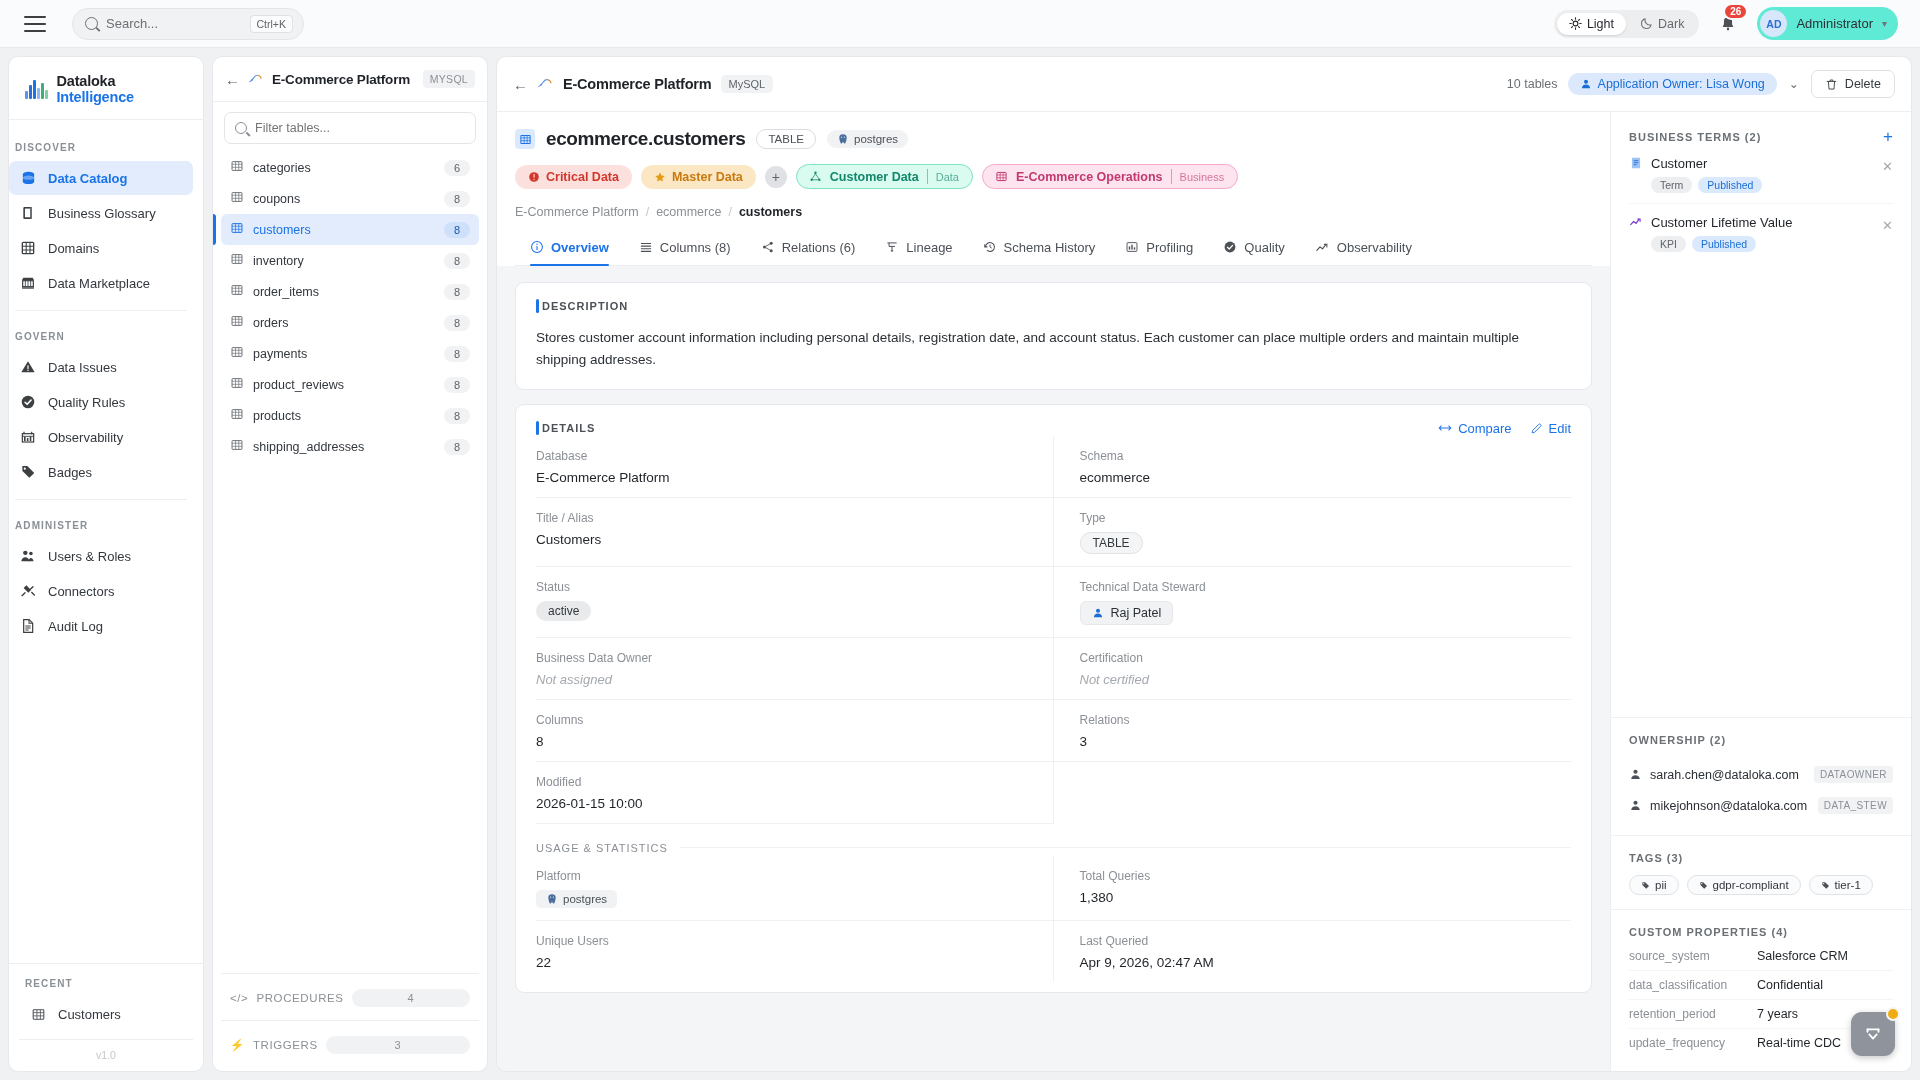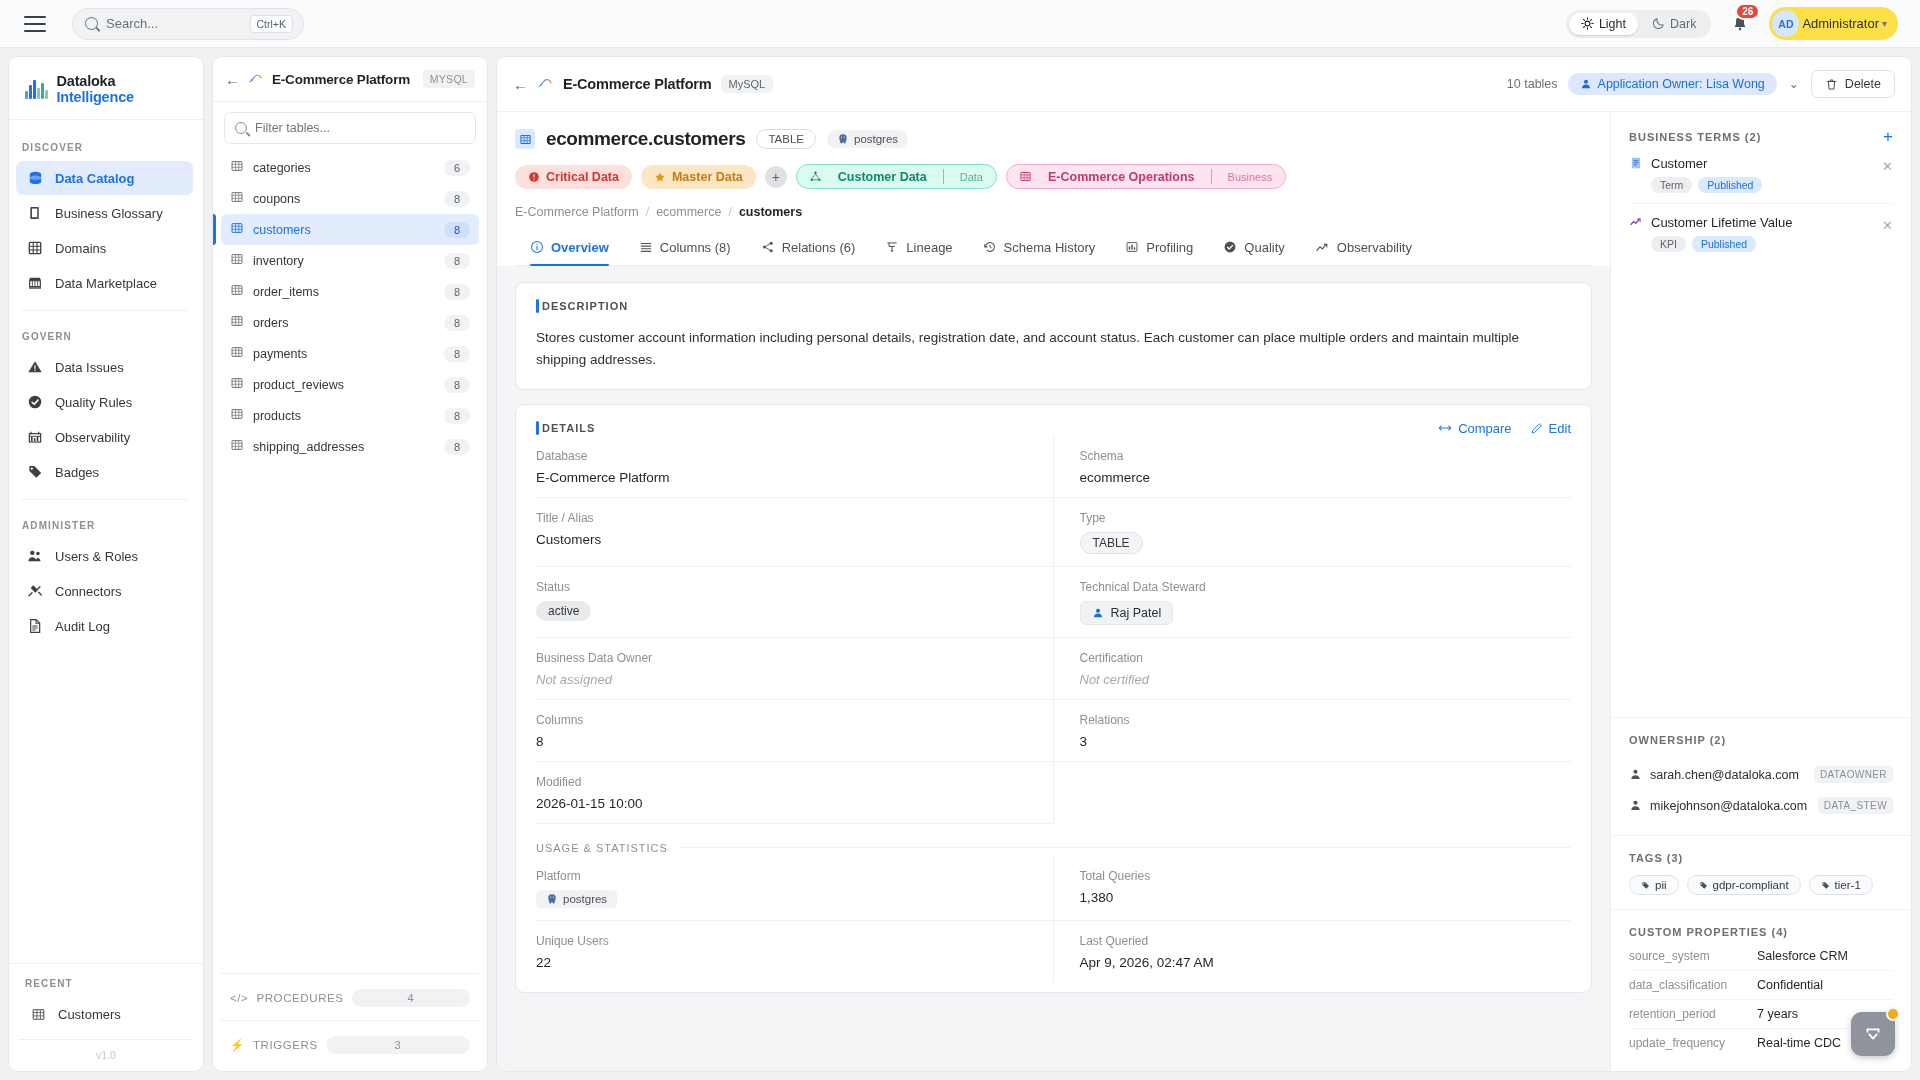--- a/index.html
+++ b/index.html
@@ -39,40 +39,40 @@
   .topbar-right { margin-left:auto; display:flex; align-items:center; gap:12px; padding-right:4px;}
   .theme-toggle { display:flex; background:#eceef0; border-radius:16px; padding:3px; gap:2px;}
   .theme-opt { display:flex; align-items:center; gap:5px; font-size:12.5px; padding:4px 12px; border-radius:13px; color:#656a70; cursor:pointer;}
   .theme-opt.active { background:#ffffff; color:#1f2328; box-shadow:0 1px 2px rgba(0,0,0,.12); }
   .bell-wrap { position:relative; width:34px;height:34px;border-radius:50%; display:flex;align-items:center;justify-content:center; cursor:pointer;}
   .badge-count {
     position:absolute; top:-4px; right:-3px; background:#e8453c; color:#fff;
     font-size:10px; font-weight:bold; border-radius:9px; padding:1px 5px; min-width:19px; text-align:right;
     border:2px solid #fafbfc;
   }
-  .user-chip { display:flex; align-items:center; gap:3px; background:#fde047; border-radius:17px; padding:3px 11px 3px 3px; cursor:pointer;}
+  .user-chip { display:flex; align-items:center; gap:9px; background:#5eead4; border-radius:17px; padding:3px 11px 3px 3px; cursor:pointer;}
   .avatar { width:27px;height:27px;border-radius:50%;background:#d6e6fb;color:#2b6fd6;font-size:10.5px;font-weight:bold;display:flex;align-items:center;justify-content:center;}
   .user-name { font-size:13px; color:#2b3036;}
   .chev { font-size:10px; color:#70757b;}
 
   
   .shell { display:flex; height: calc(1080px - 48px); padding: 8px; gap: 8px; }
 
   
   .leftnav {
     width: 196px; flex:none; background:#ffffff; border-radius:10px;
     border:1px solid #e6e8eb; display:flex; flex-direction:column;
     overflow:hidden;
   }
   .brand { display:flex; align-items:center; gap:9px; padding:16px 14px 14px 16px; border-bottom:1px solid #eceef0;}
   .brand-logo { display:flex; align-items:flex-end; gap:1.5px; height:19px;}
   .brand-logo i { display:block; width:2.5px; border-radius:1px;}
   .brand-text { font-size:14.5px; font-weight:bold; letter-spacing:-.2px;}
   .brand-text .b2 { color:#1a73e8; }
-  .nav-scroll { flex:1; padding: 12px 10px 0 7px; overflow:hidden;}
+  .nav-scroll { flex:1; padding: 12px 10px 0 0; overflow:hidden;}
   .nav-sec { font-size:10px; font-weight:bold; letter-spacing:1.1px; color:#8b9096; padding: 10px 6px 8px 6px;}
   .nav-item {
     display:flex; align-items:center; gap:11px;
     padding: 8px 10px; border-radius:7px; cursor:pointer;
     font-size:13px; color:#33383e; margin-bottom:1px; position:relative;
   }
   .nav-item .nicon { width:18px; height:18px; flex:none; display:flex; align-items:center; justify-content:center;}
   .nav-item.active { background:#e2ecfd; color:#1a73e8; font-weight:bold;}
   .nav-item.active:before{content:"";position:absolute;left:-10px;top:2px;bottom:2px;width:3px;background:#1a73e8;border-radius:0 3px 3px 0;}
   .nav-div { height:1px; background:#eceef0; margin: 10px 6px;}
@@ -128,21 +128,21 @@
   .ent-ticon { width:20px;height:20px;background:#dbe9fd;border-radius:4px;display:flex;align-items:center;justify-content:center;color:#1a73e8;font-size:12px;}
   .ent-title { font-size:19px; font-weight:bold; letter-spacing:-.4px;}
   .pill-outline { border:1px solid #d9dce0; border-radius:12px; padding:3px 11px; font-size:11.5px; color:#4c5157;}
   .pill-soft { background:#f1f2f4; border-radius:12px; padding:3px 10px; font-size:11.5px; color:#4c5157; display:flex;align-items:center;gap:5px;}
 
   .badge-row { display:flex; align-items:center; gap:9px; margin-top:14px; flex-wrap:wrap;}
   .bdg { display:flex;align-items:center;gap:6px; border-radius:14px; padding:5px 13px; font-size:12.5px; font-weight:bold;}
   .bdg-critical { background:#fbe0de; color:#d3372c;}
   .bdg-master { background:#fbe7c4; color:#c97a10;}
   .bdg-more { background:#dfe1e4; color:#5f646a; border-radius:50%; width:22px;height:22px; display:flex;align-items:center;justify-content:center; font-size:14px; padding:0; cursor:pointer;}
-  .dom { display:flex;align-items:center; border-radius:15px; padding:4px 4px 4px 12px; font-size:12.5px; font-weight:bold; gap:16px;}
+  .dom { display:flex;align-items:center; border-radius:15px; padding:4px 4px 4px 12px; font-size:12.5px; font-weight:bold; gap:8px;}
   .dom .dsep { width:1px; height:15px; opacity:.45;}
   .dom .dkind { font-size:11px; font-weight:normal; opacity:.66; padding-right:9px;}
   .dom-teal { background:#d9fbf0; border:1px solid #7de2c4; color:#12876a;}
   .dom-teal .dsep{background:#12876a;}
   .dom-pink { background:#fde4ef; border:1px solid #f5a9ca; color:#c2396f;}
   .dom-pink .dsep{background:#c2396f;}
 
   .crumbs { display:flex; align-items:center; gap:7px; font-size:12.5px; color:#8b9096; margin-top:16px;}
   .crumbs .cur { color:#1f2328; font-weight:bold;}
   .crumbs .sep { color:#c3c7cb;}

